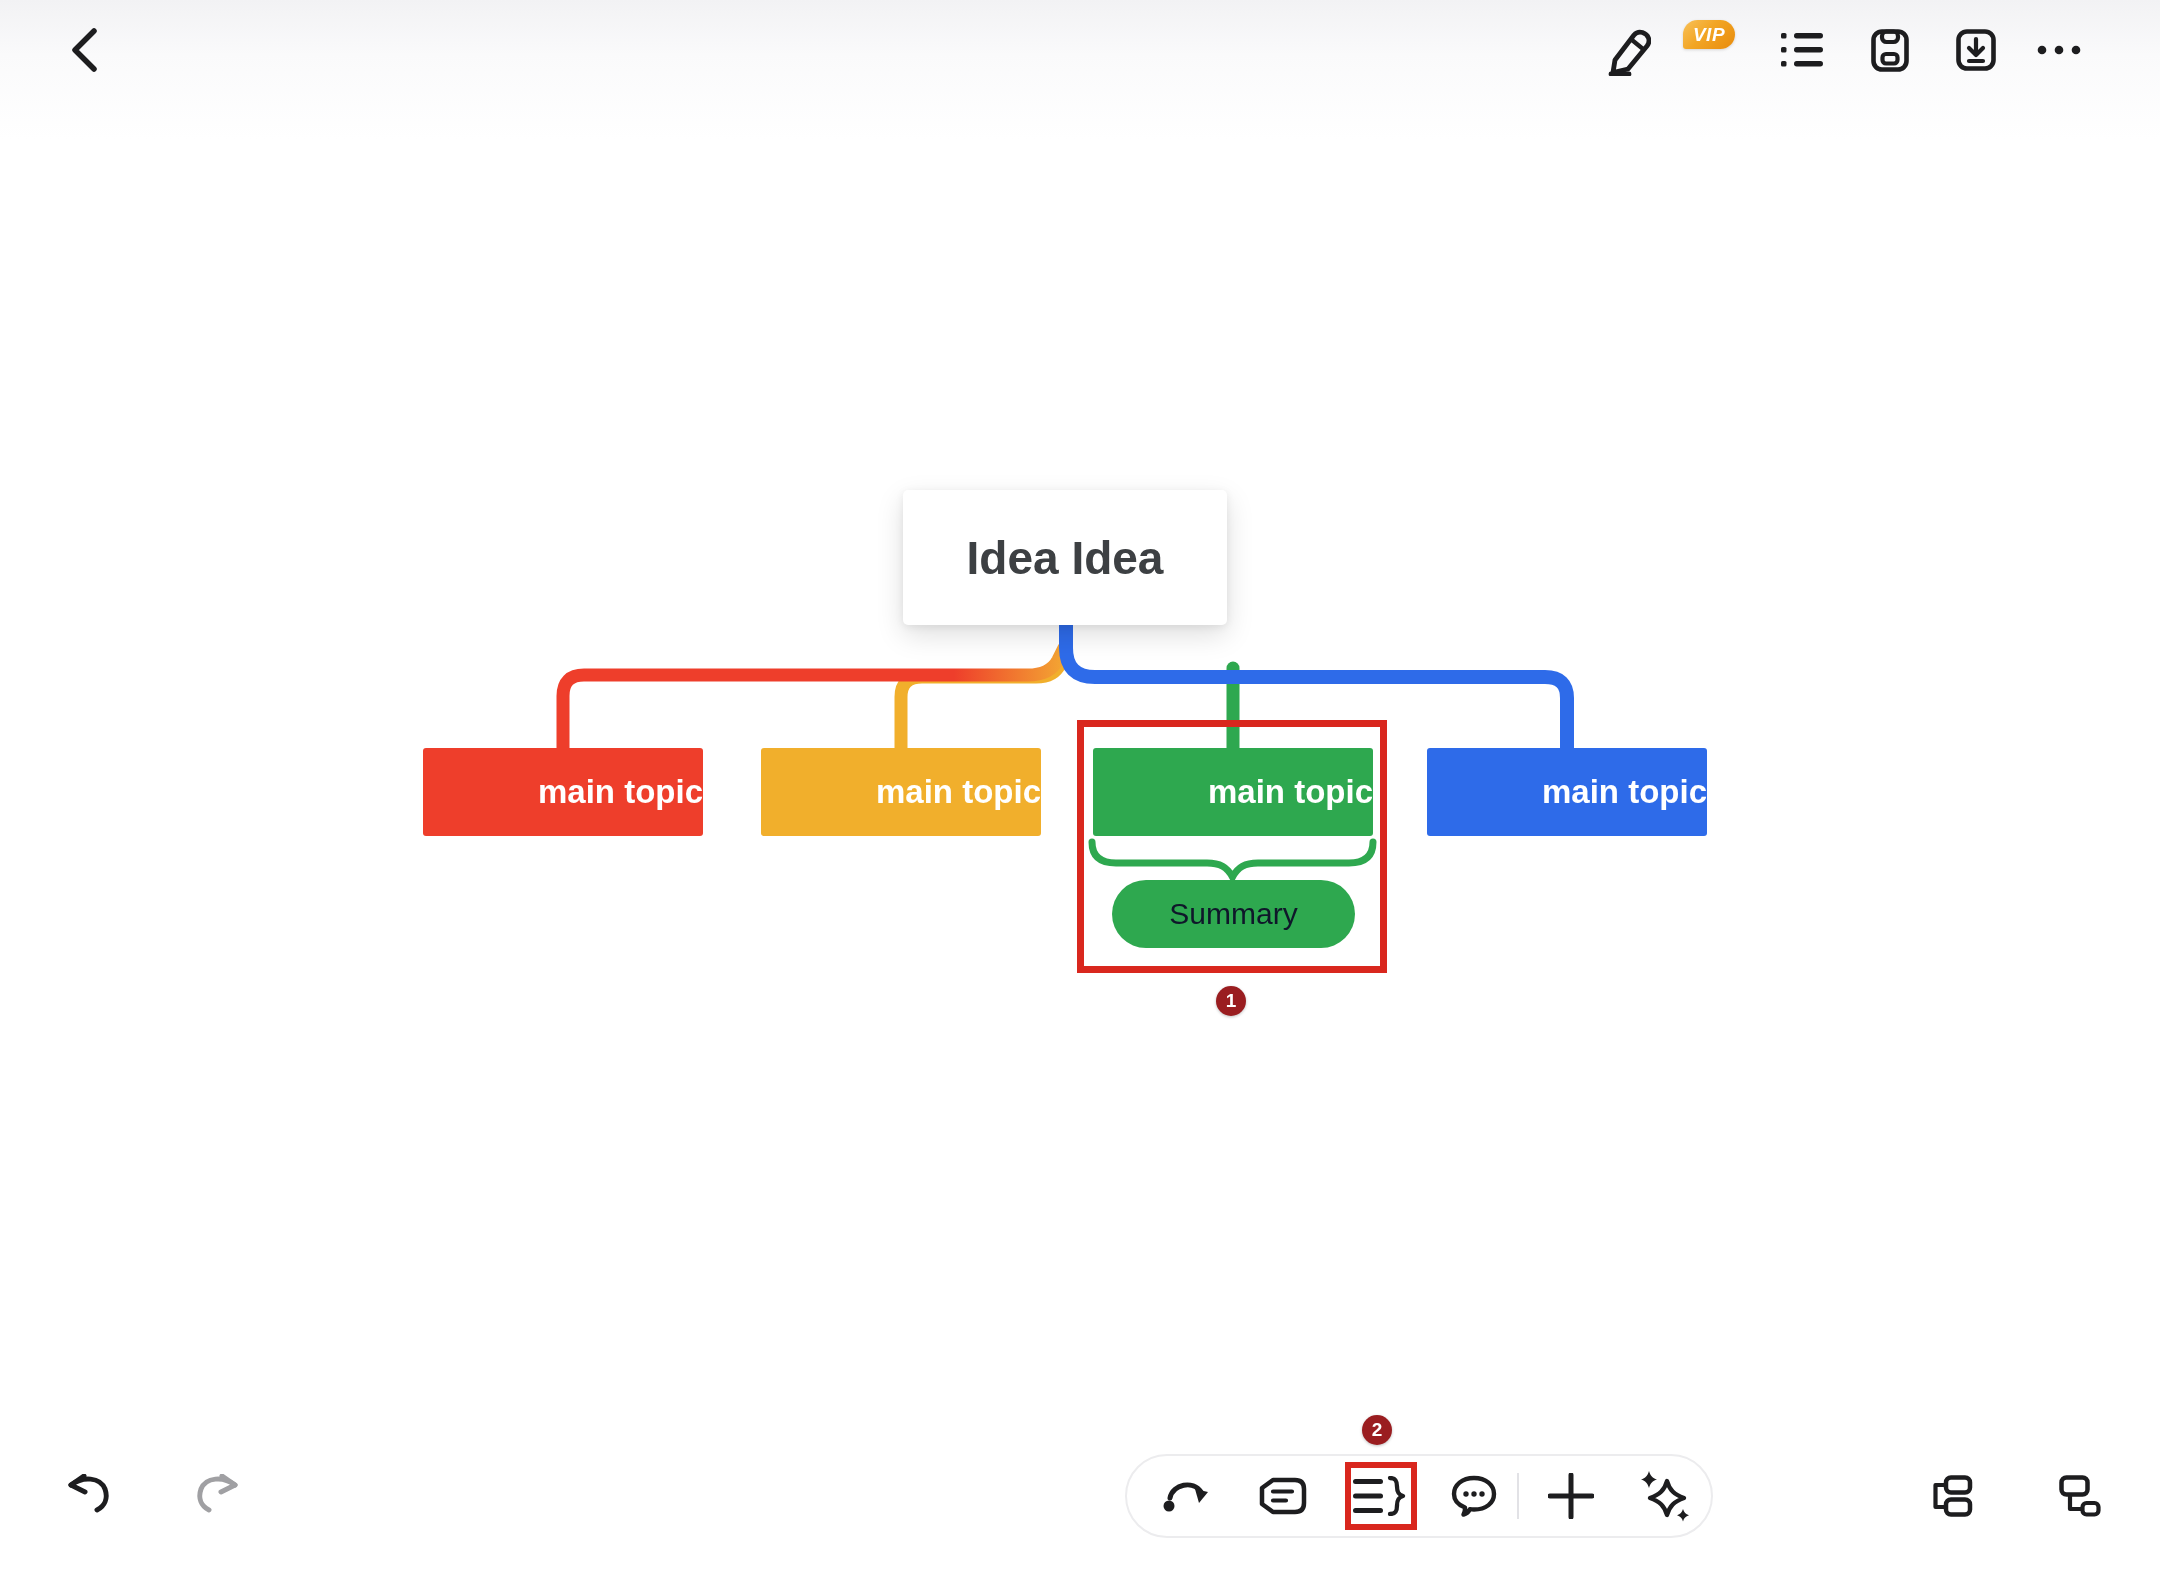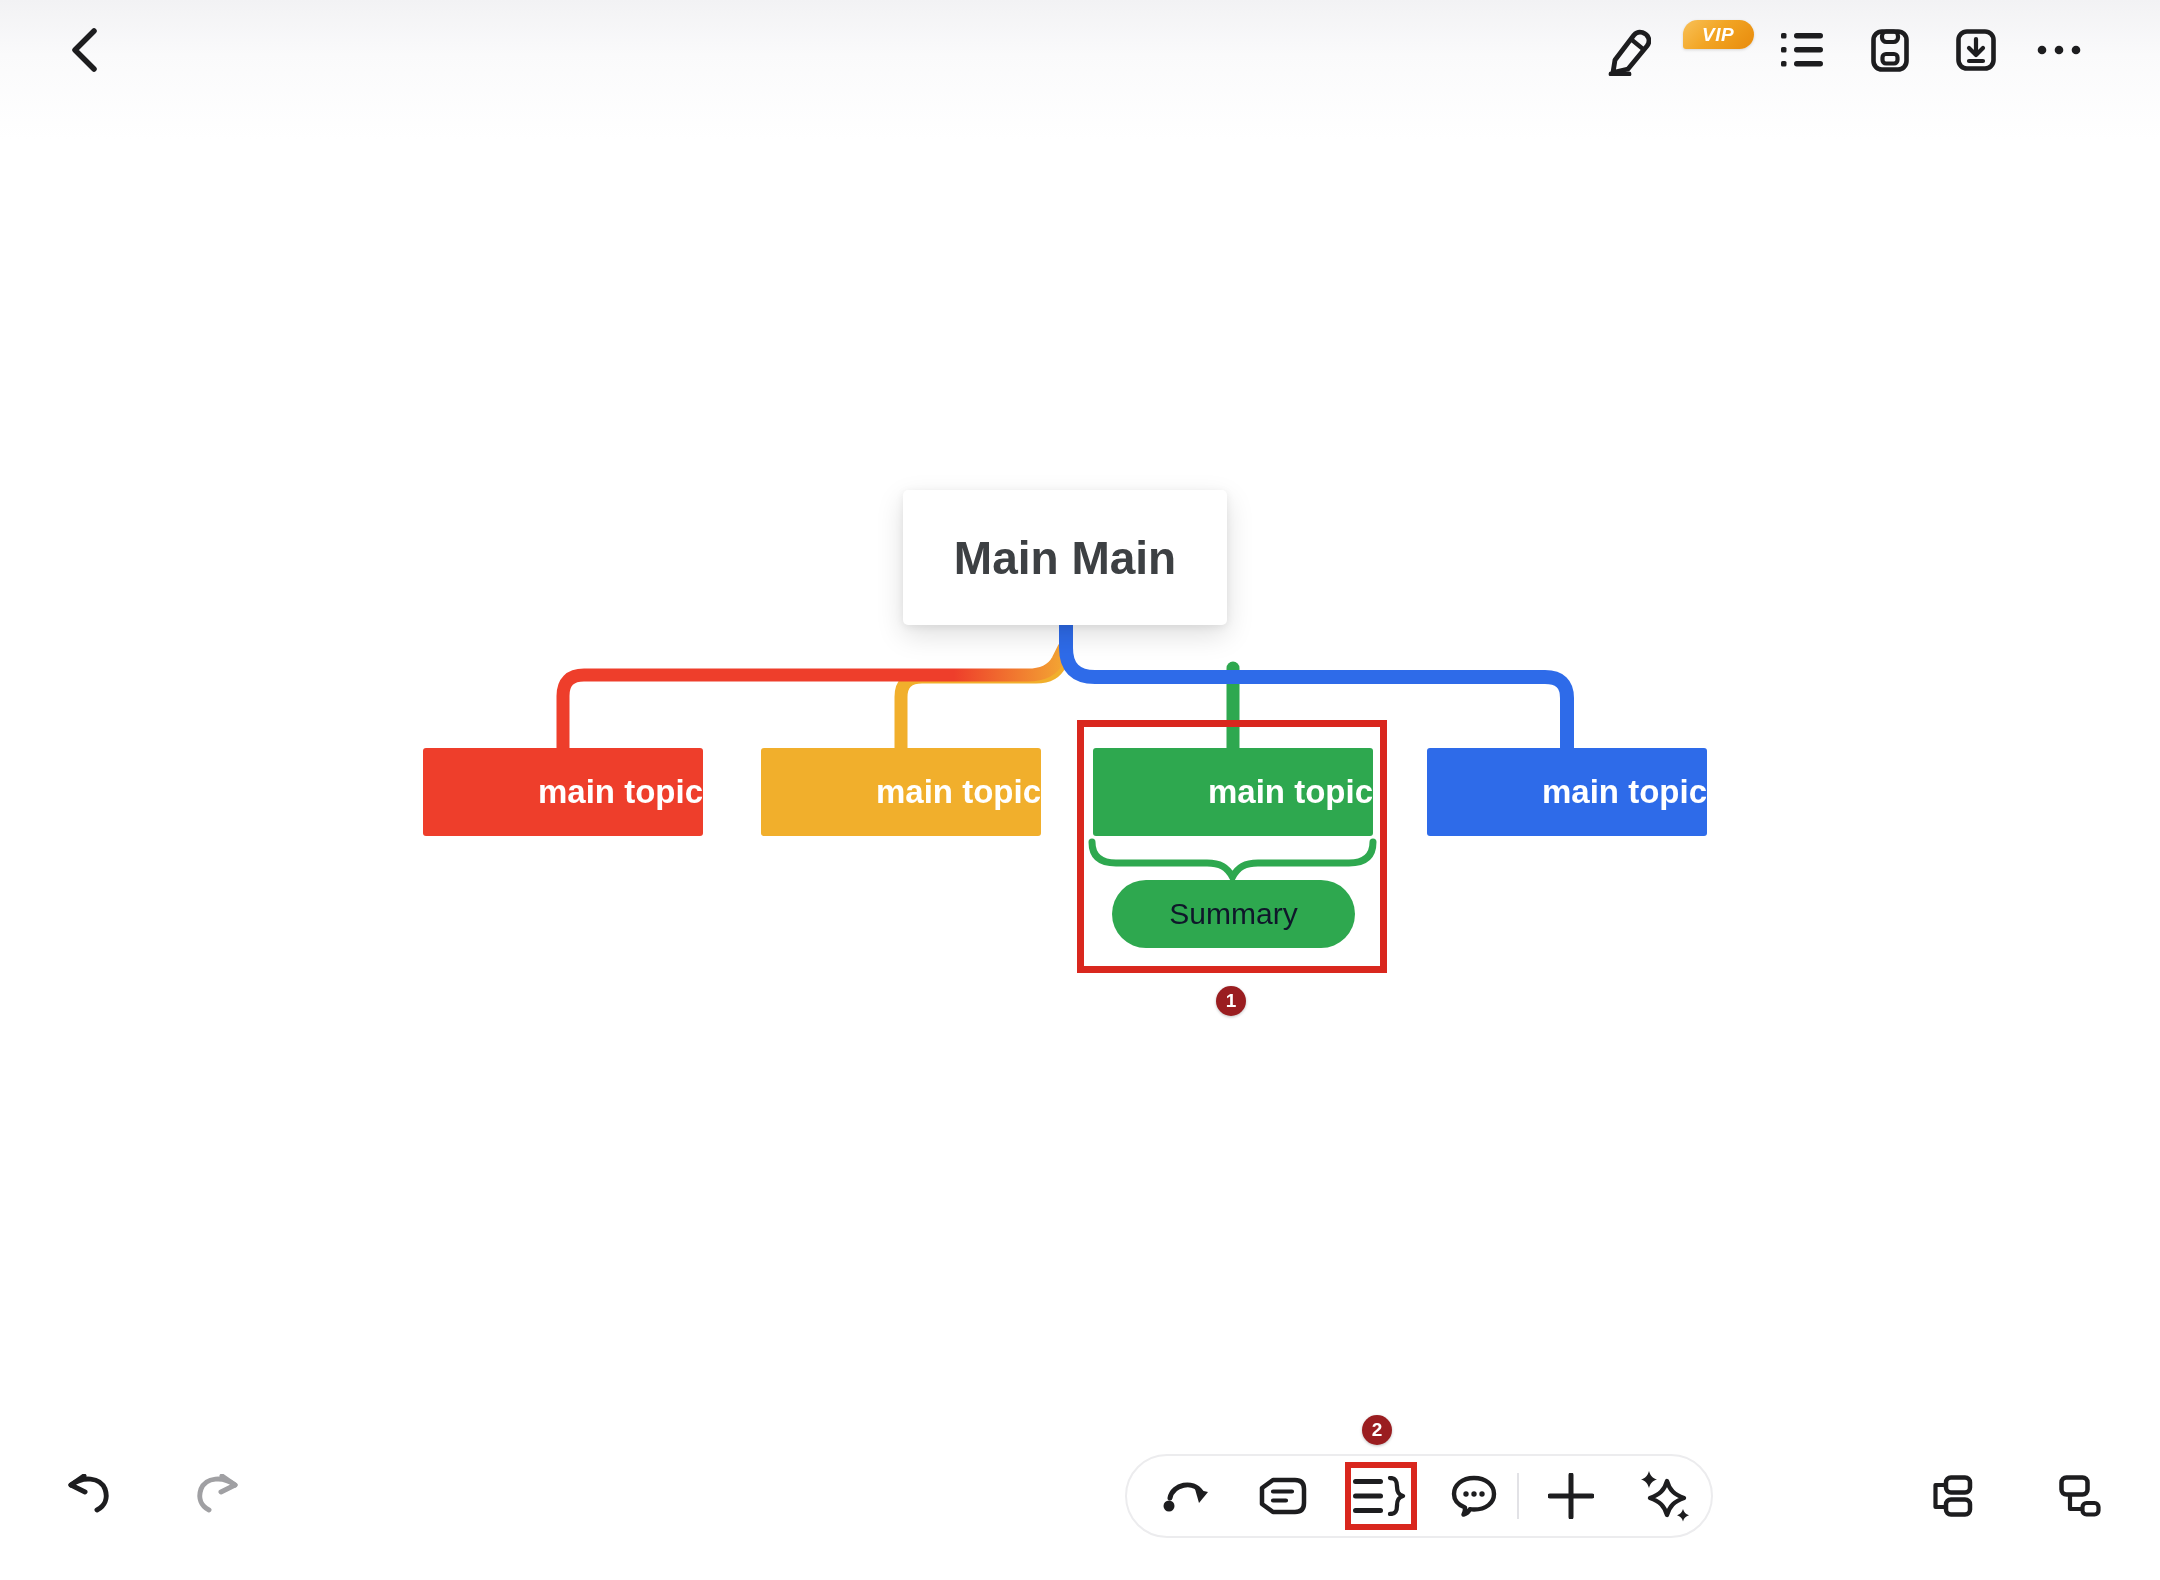--- a/index.html
+++ b/index.html
@@ -7,22 +7,22 @@
   .stage{position:relative;width:2160px;height:1580px;
     background:linear-gradient(180deg,#f2f2f4 0px,#fafafb 55px,#ffffff 140px);}
   .iconbtn{position:absolute;display:flex;align-items:center;justify-content:center;cursor:pointer;}
   svg.ic{display:block;}
   .stroke{fill:none;stroke:#1d1d1f;stroke-linecap:round;stroke-linejoin:round;}
   .fillk{fill:#1d1d1f;stroke:none;}
 
   
   .vip-badge{position:absolute;left:1683px;top:20px;width:52px;height:29px;
     border-radius:15px 15px 15px 3px;background:linear-gradient(135deg,#f8c159 0%,#f2a524 45%,#e88b0c 100%);
-    color:#fff;font-weight:bold;font-style:italic;font-size:19px;display:flex;align-items:center;justify-content:flex-start;
-    letter-spacing:.5px;box-shadow:0 1px 3px rgba(0,0,0,.15);padding-left:19px;}
+    color:#fff;font-weight:bold;font-style:italic;font-size:19px;display:flex;align-items:center;justify-content:center;
+    letter-spacing:.5px;box-shadow:0 1px 3px rgba(0,0,0,.15);}
 
   
   #connectors{position:absolute;left:0;top:0;z-index:1;pointer-events:none;}
   .root-card{position:absolute;left:903px;top:490px;width:324px;height:135px;background:#fff;border-radius:5px;
     box-shadow:0 10px 28px rgba(0,0,0,.13),0 2px 8px rgba(0,0,0,.07);z-index:3;
     display:flex;align-items:center;justify-content:center;font-weight:bold;font-size:46px;color:#3d4043;cursor:pointer;}
   .topic{position:absolute;top:748px;width:280px;height:88px;border-radius:3px;z-index:2;
     display:flex;align-items:center;justify-content:flex-end;font-weight:bold;font-size:33px;color:#fff;cursor:pointer;}
   .topic.red{left:423px;background:#ee3e2b;}
   .topic.yellow{left:761px;background:#f1af2c;}
@@ -113,21 +113,21 @@
       </linearGradient>
     </defs>
     <path d="M1233 668 V752" stroke="#2ea84f" stroke-width="13" fill="none" stroke-linecap="round"></path>
     <path d="M901 750 V697 Q901 677 922 677 H1036 Q1054 677 1060 664 L1064 652" stroke="#f1af2c" stroke-width="13" fill="none" stroke-linecap="round"></path>
     <path d="M563 750 V696 Q563 675 584 675 H1028 Q1050 675 1058 660 L1064 648" stroke="url(#gradRed)" stroke-width="13" fill="none" stroke-linecap="round"></path>
     <path d="M1066 618 V648 Q1066 677 1095 677 H1545 Q1567 677 1567 698 V750" stroke="#2e6be9" stroke-width="14" fill="none" stroke-linecap="round"></path>
     <path d="M1092 842 C1092 857 1101 863 1116 863 L1207 863 C1220 863 1227 867 1232.5 877 C1238 867 1245 863 1258 863 L1349 863 C1364 863 1373 857 1373 842" stroke="#2ea84f" stroke-width="7" fill="none" stroke-linecap="round"></path>
   </svg>
 
   <div class="root-card">
-    <span>Main Main</span>
+    <span>Idea Idea</span>
   </div>
 
   <div class="topic red">
     <span>main topic</span>
   </div>
   <div class="topic yellow">
     <span>main topic</span>
   </div>
   <div class="topic green">
     <span>main topic</span>

